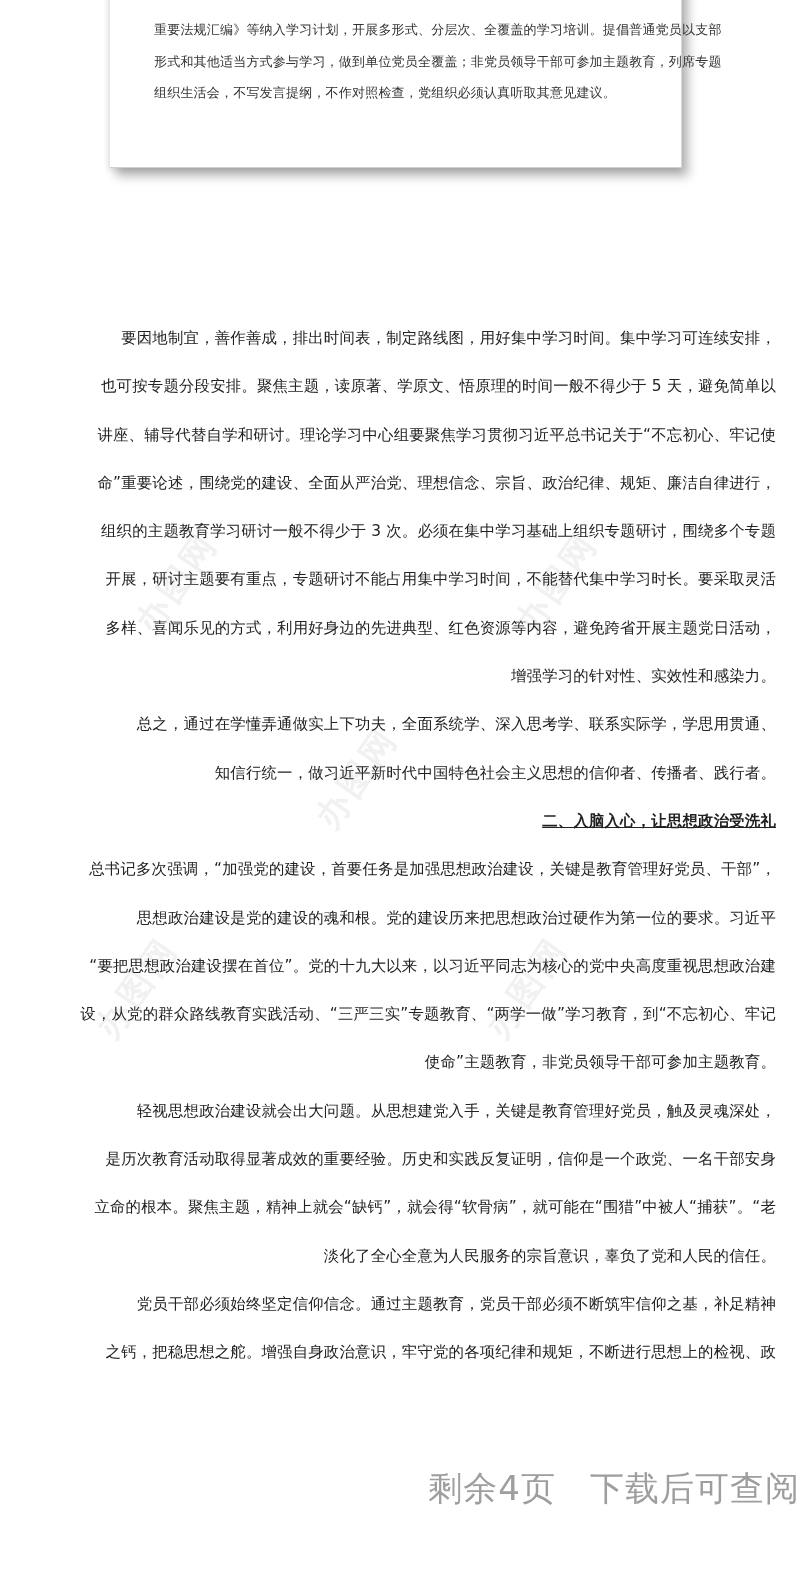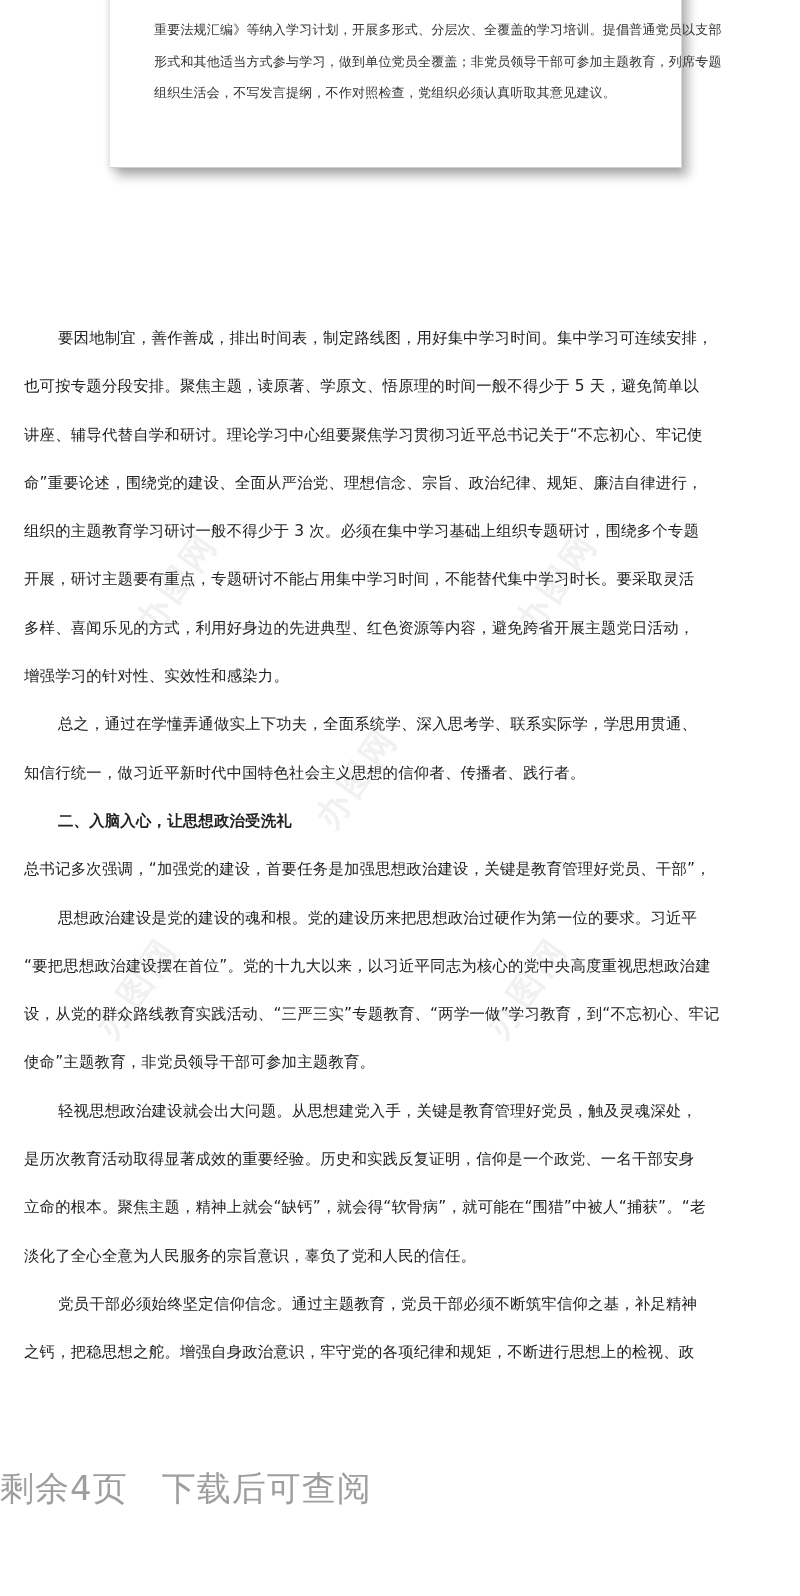--- a/index.html
+++ b/index.html
@@ -33,40 +33,41 @@
     left: 24px; top: 319px;
     width: 752px;
   }
   .line {
     height: 48.3px;
     line-height: 38px;
     font-size: 15.4px;
     white-space: nowrap;
     color: #222;
     letter-spacing: 0.2px;
+    text-align: right;
   }
   .line.indent { padding-left: 34px; }
-  .line.heading { font-weight: bold; padding-left: 34px; }
+  .line.heading { font-weight: bold; padding-left: 34px; text-decoration: underline; }
 
   .watermark {
     position: absolute;
     font-size: 34px;
     color: rgba(120,120,120,0.10);
     transform: rotate(-55deg);
     white-space: nowrap;
     pointer-events: none;
     font-weight: bold;
     letter-spacing: 4px;
   }
 
   .footer-remaining {
     position: absolute;
     left: 0; top: 1466px;
     width: 800px;
-    text-align: left;
+    text-align: right;
     font-size: 34px;
     color: #9e9e9e;
     letter-spacing: 1px;
   }
   .footer-remaining .gap { display: inline-block; width: 34px; }
 </style>
 </head>
 <body>
 
 <div class="preview-card">

